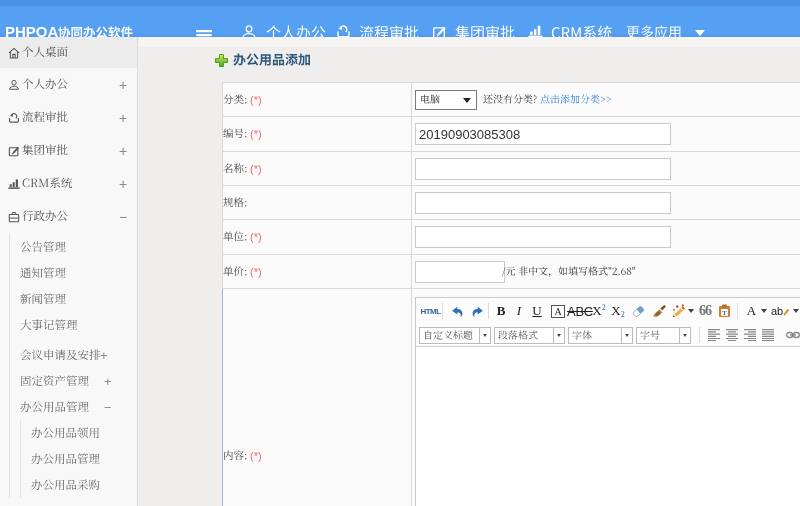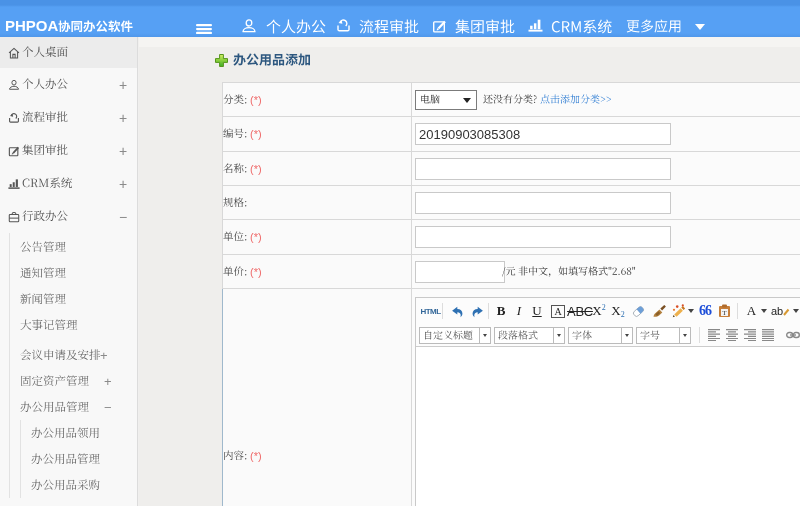--- a/index.html
+++ b/index.html
@@ -1,20 +1,20 @@
 <!DOCTYPE html>
 <html><head>
 <meta charset="utf-8">
 <style>
 * { margin:0; padding:0; box-sizing:border-box; }
 html,body { width:800px; height:506px; overflow:hidden; font-family:"Liberation Sans",sans-serif; background:#f0efee; }
 #page { position:relative; width:800px; height:506px; overflow:hidden; }
 .nav { position:absolute; left:0; top:0; width:800px; height:37px;
   background:linear-gradient(180deg,#4a92e6 0,#4a92e6 5px,#56a0f4 7px,#56a0f4 33px,#4f97ea 37px); }
-.nav .it { position:absolute; top:10px; height:34px; display:flex; align-items:center; }
+.nav .it { position:absolute; top:16px; height:34px; display:flex; align-items:center; }
 .nav svg { display:block; }
 .side { position:absolute; left:0; top:37px; width:138px; height:469px; background:#f8f8f8; border-right:1px solid #dcdcdc; }
 .srow { position:relative; height:33px; display:flex; align-items:center; }
 .srow.active { background:#ececec; height:31px; }
 .srow .ic { position:absolute; left:8px; top:50%; transform:translateY(-50%); }
 .srow .ic svg { width:12px; height:12px; display:block; }
 .srow .tx { margin-left:22px; }
 .srow .pm { position:absolute; left:116px; width:14px; text-align:center; color:#8a8a8a; font-size:14px; }
 .submenu { border-left:1px solid #e2e2e2; margin-left:9px; padding-top:1px; }
 .sub { position:relative; height:26px; display:flex; align-items:center; padding-left:10px; }
@@ -468,21 +468,21 @@
                   <path d="M3.2 10.4 L9.6 4.3 l2.3 2.4 -6.3 6.1 z" fill="#edb04c"></path>
                   <path d="M10.3 3.6 l1.6-1.5 2.2 2.3 -1.5 1.5 z" fill="#c8781f"></path>
                   <circle cx="6.2" cy="2.6" r="1.3" fill="#d94f26"></circle>
                   <circle cx="11.8" cy="1.4" r="1.1" fill="#d94f26"></circle>
                   <circle cx="3" cy="5.8" r="1.1" fill="#e8762c"></circle>
                 </svg>
               </span>
   <span class="tbtn" style="width:10px;">
                 <span style="display:inline-block;width:0;height:0;border-left:3px solid transparent;border-right:3px solid transparent;border-top:4px solid #444;"></span>
               </span>
-  <span class="tbtn" style="width:18px;font-family:'Liberation Serif',serif;font-weight:bold;font-size:14px;color:#1d4ed8;letter-spacing:-1px;">66</span>
+  <span class="tbtn" style="width:18px;font-family:'Liberation Serif',serif;font-weight:bold;font-size:14px;color:#737373;letter-spacing:-1px;">66</span>
   <span class="tbtn" style="width:20px;">
                 <svg width="13" height="14" viewBox="0 0 13 14">
                   <rect x="1" y="2" width="11" height="11" rx="1" fill="#c77f3a"></rect>
                   <rect x="4" y="0.5" width="5" height="3" rx="1" fill="#b06c2c"></rect>
                   <rect x="3" y="5" width="7" height="7" fill="#f4f4f4"></rect>
                   <text x="6.5" y="11" font-size="7" text-anchor="middle" fill="#333" font-family="Liberation Serif">T</text>
                 </svg>
               </span>
   <span class="tsep" style="margin:0 3px;"></span>
   <span class="tbtn" style="font-family:'Liberation Serif',serif;font-size:13px;color:#222;width:15px;margin-left:3px;">A</span>

